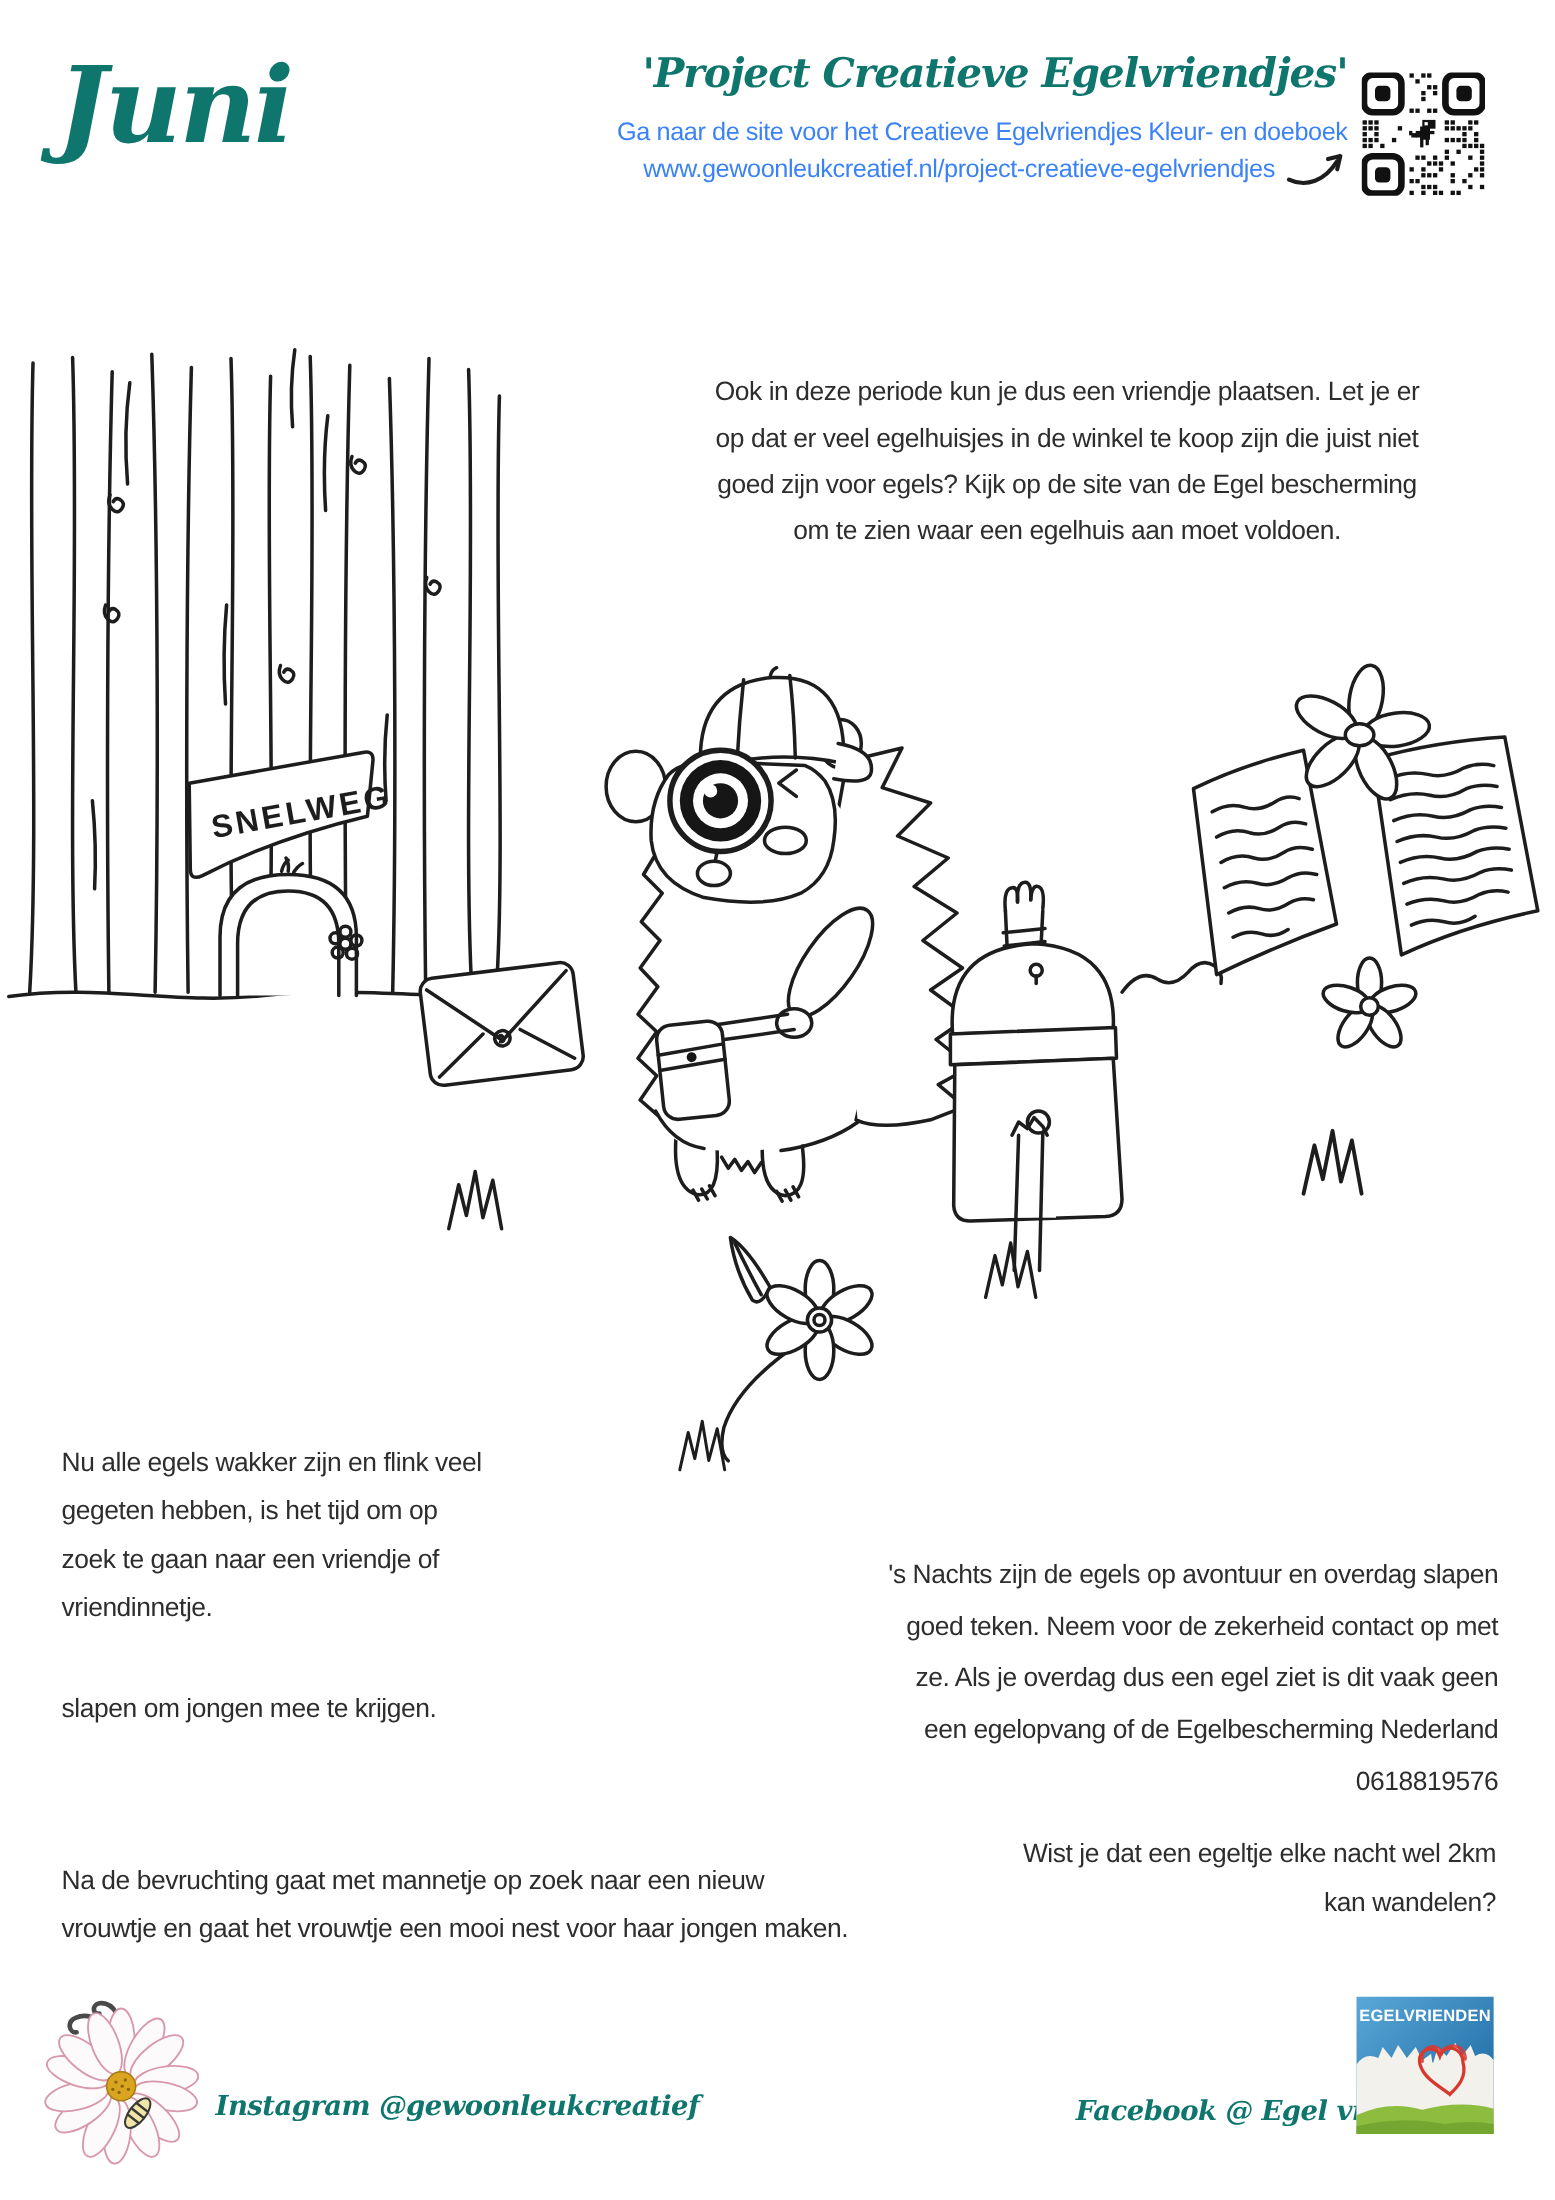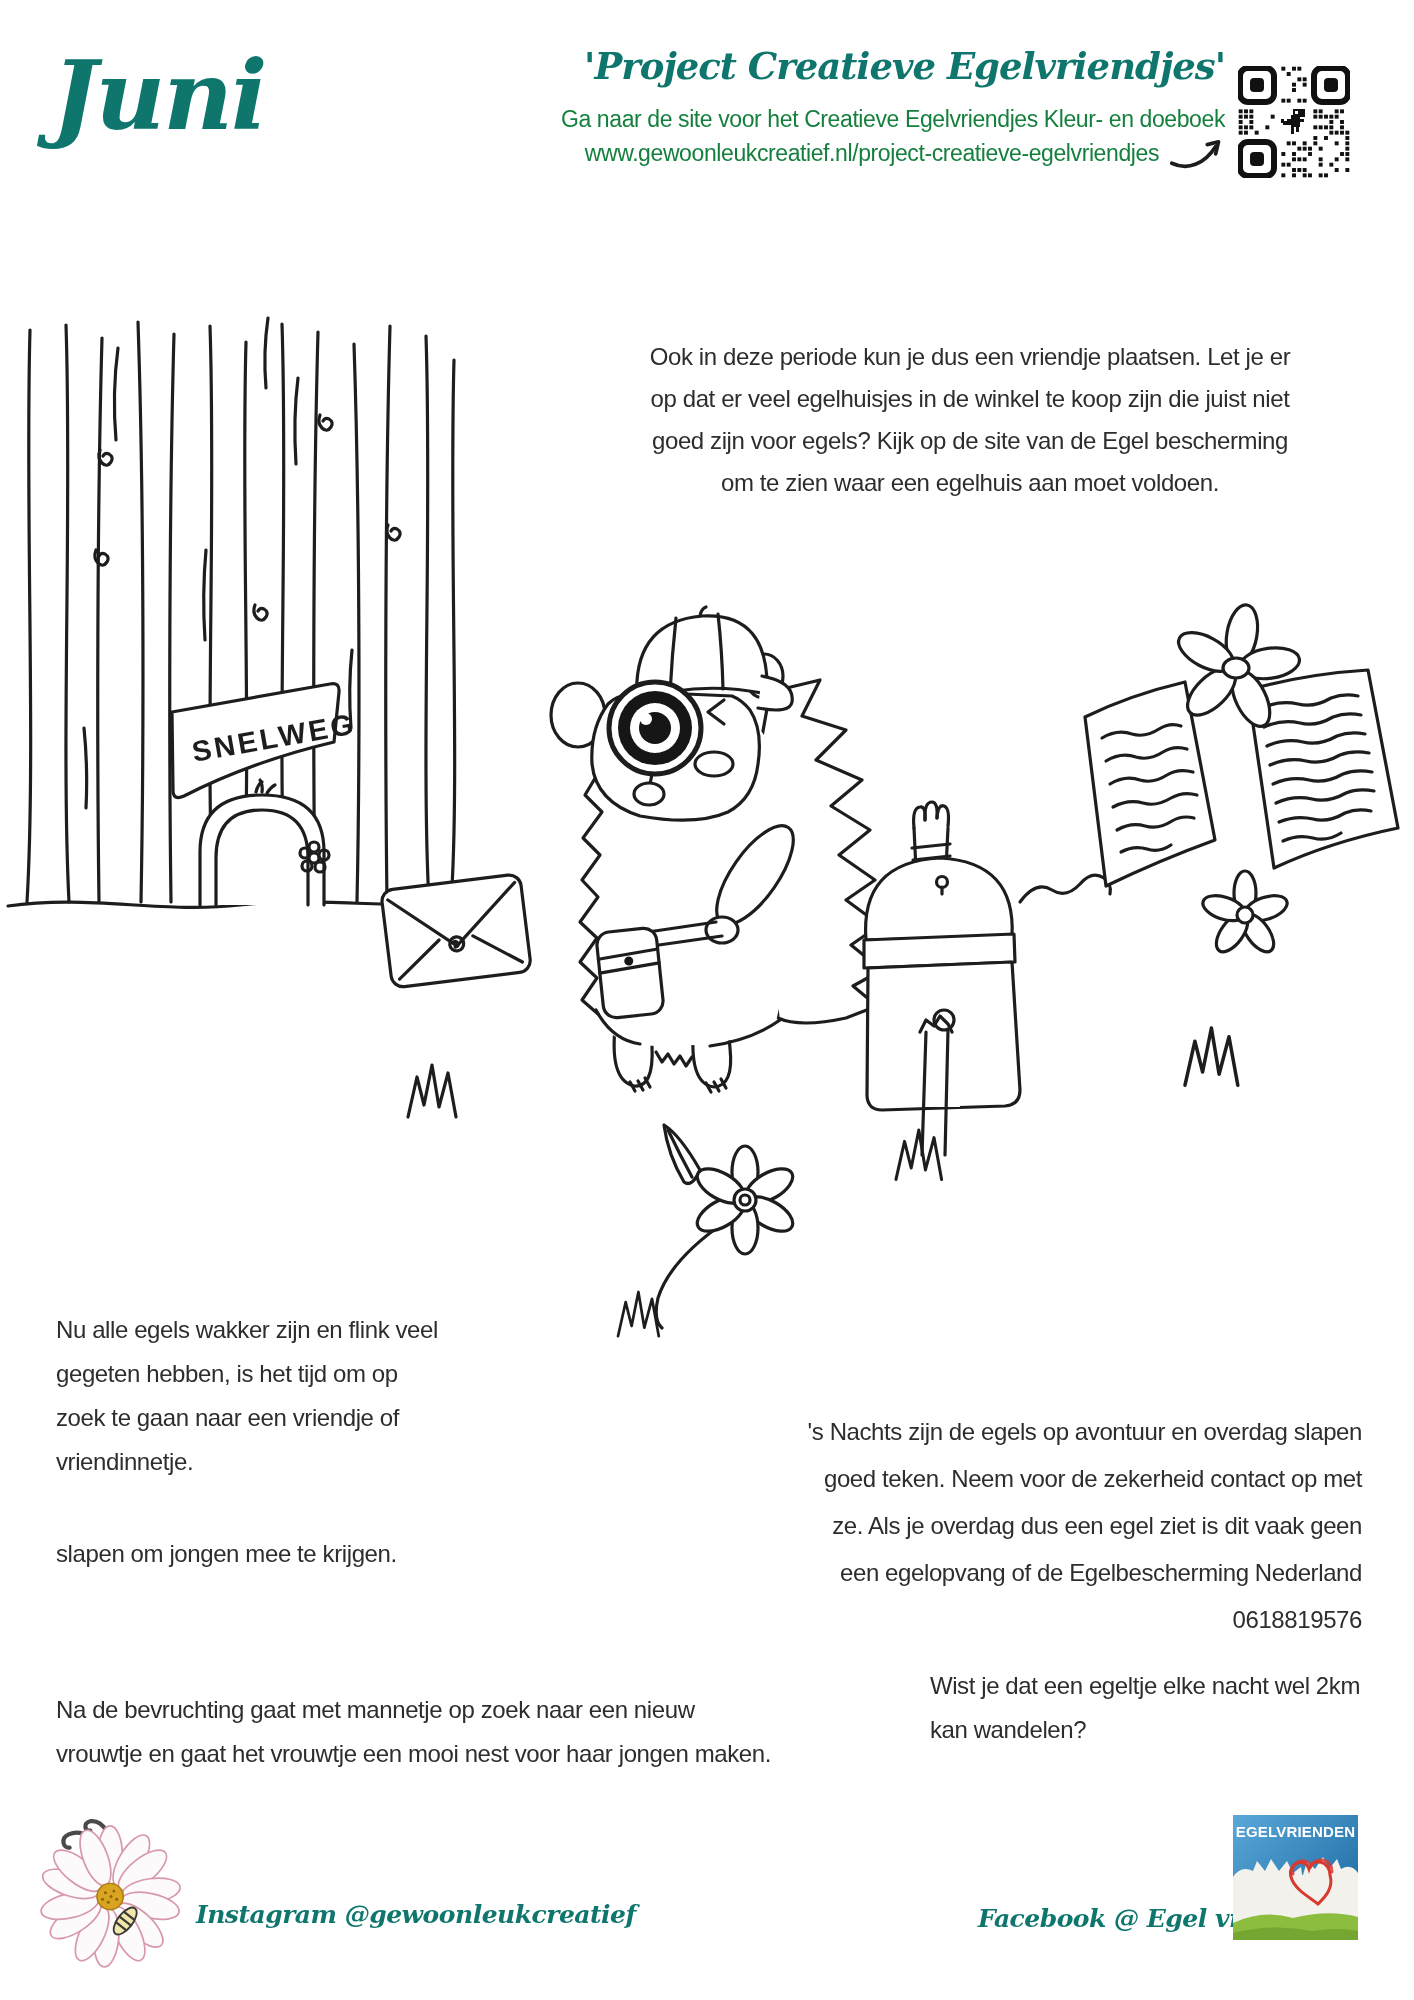--- a/index.html
+++ b/index.html
@@ -2,30 +2,30 @@
 <html><head>
 <meta charset="utf-8">
 <style>
   html,body{margin:0;padding:0;background:#e8e8e8;}
   .page{position:relative;width:1414px;height:2000px;margin:0 auto;background:#ffffff;overflow:hidden;
         font-family:"Liberation Sans",sans-serif;color:#2d2d2d;}
   .script{font-family:"DejaVu Serif",serif;font-style:italic;font-weight:bold;color:#0f766e;}
   .month-title{position:absolute;left:52px;top:48px;font-size:96px;line-height:1;letter-spacing:-2px;}
   .header-right{position:absolute;right:189px;top:44px;text-align:right;}
   .header-right .proj-title{font-size:37px;letter-spacing:-1px;margin-bottom:14px;}
-  .hline{font-size:23px;letter-spacing:-0.4px;line-height:34px;color:#15803d;}
+  .hline{font-size:23px;letter-spacing:-0.4px;line-height:34px;color:#3b82f6;}
   .url-row{display:flex;justify-content:flex-end;align-items:center;gap:10px;}
   .qr-box{position:absolute;left:1238px;top:66px;width:112px;height:112px;}
   .note{font-size:24px;letter-spacing:-0.4px;line-height:44px;}
   .egelhuis{position:absolute;left:540px;top:336px;width:860px;text-align:center;line-height:42px;}
   .nleft1{position:absolute;left:56px;top:1308px;}
   .nleft2{position:absolute;left:56px;top:1532px;}
   .nleft3{position:absolute;left:56px;top:1688px;}
   .nright1{position:absolute;right:52px;top:1408px;text-align:right;line-height:47px;}
-  .nright2{position:absolute;right:54px;top:1664px;margin-left:23px;}
+  .nright2{position:absolute;right:54px;top:1664px;text-align:right;margin-left:23px;}
   .illu{position:absolute;left:0;top:230px;width:1414px;height:1120px;}
   .illu path,.illu circle,.illu ellipse,.illu line,.illu rect,.illu polyline{vector-effect:none;}
   .ink{stroke:#1d1d1d;stroke-width:3.2;fill:none;stroke-linecap:round;stroke-linejoin:round;}
   .inkf{stroke:#1d1d1d;stroke-width:3.2;fill:#ffffff;stroke-linecap:round;stroke-linejoin:round;}
   .fillw{fill:#ffffff;stroke:none;}
   .sign-text{font-family:"Liberation Sans",sans-serif;font-weight:bold;font-size:29px;letter-spacing:3px;fill:#1d1d1d;}
   .footer-script{position:absolute;font-size:25px;letter-spacing:-0.5px;}
   .insta{left:196px;top:1900px;}
   .fb{left:978px;top:1904px;}
   .daisy-box{position:absolute;left:36px;top:1808px;width:152px;height:162px;}

